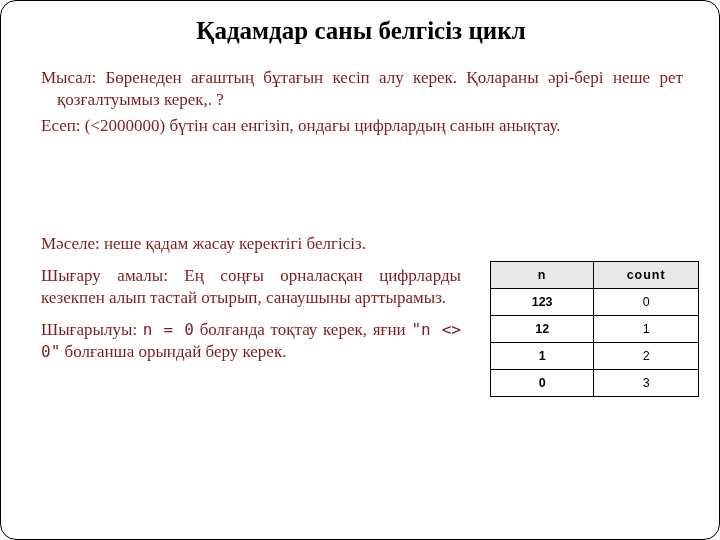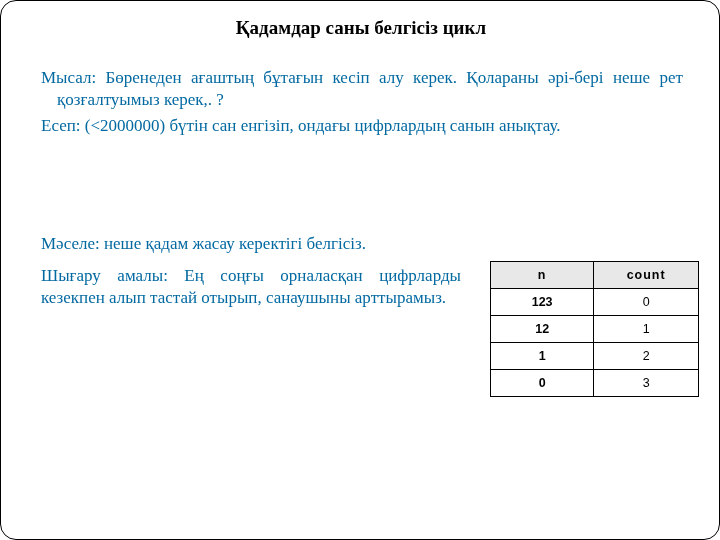--- a/index.html
+++ b/index.html
@@ -21,35 +21,35 @@
     background: #ffffff;
     border: 1px solid #000000;
     border-radius: 16px;
   }
   .title {
     position: absolute;
     top: 16px;
     left: 0;
     width: 720px;
     text-align: center;
-    font-size: 19px;
+    font-size: 25px;
     font-weight: bold;
     color: #000000;
     font-family: "Liberation Serif", serif;
   }
   .body-left {
     position: absolute;
     left: 40px;
     top: 66px;
     width: 642px;
   }
   .para {
     font-size: 17px;
     line-height: 1.3;
-    color: #0369a1;
+    color: #7f1d1d;
     text-align: justify;
     margin: 0 0 4px 0;
   }
   .para-hang {
     padding-left: 16px;
     text-indent: -16px;
   }
   .lower {
     position: absolute;
     left: 40px;
@@ -104,20 +104,23 @@
   <div class="title">Қадамдар саны белгісіз цикл</div>
 
   <div class="body-left">
     <p class="para para-hang">Мысал:   Бөренеден ағаштың бұтағын кесіп алу керек. Қолараны әрі-бері неше рет қозғалтуымыз керек,. ?</p>
     <p class="para para-hang" style="">Есеп: (&lt;2000000) бүтін сан енгізіп, ондағы цифрлардың санын анықтау.</p>
   </div>
 
   <div class="lower">
     <p class="para">Мәселе: неше қадам жасау керектігі белгісіз.</p>
     <p class="para">Шығару амалы: Ең соңғы орналасқан цифрларды кезекпен алып  тастай отырып, санаушыны арттырамыз.</p>
+    <p class="para">
+      <span>Шығарылуы: </span><span class="code">n = 0</span><span> болғанда тоқтау керек, яғни </span><span class="code">"n &lt;&gt; 0"</span><span> болғанша орындай беру керек.</span>
+    </p>
   </div>
 
   <table class="demo">
     <thead>
       <tr>
         <th class="col-n">n</th>
         <th class="col-count">count</th>
       </tr>
     </thead>
     <tbody>

